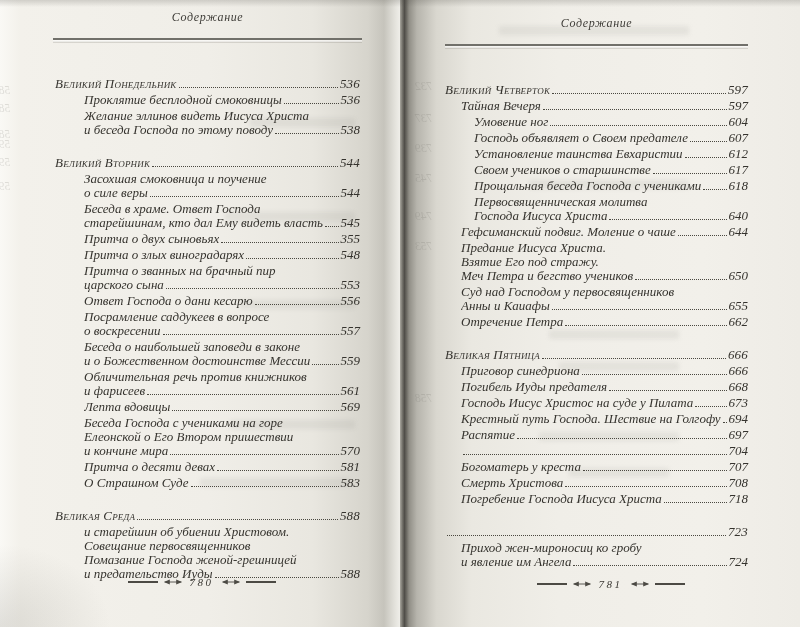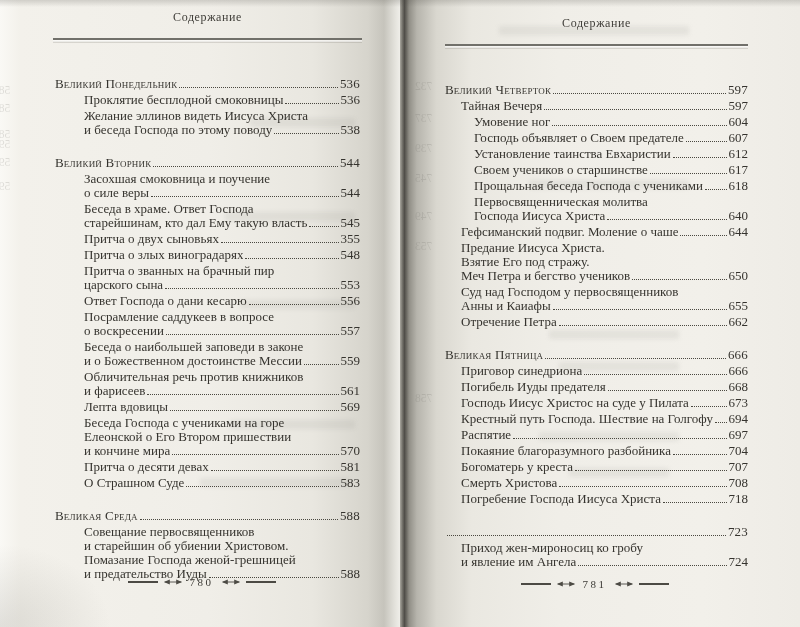--- a/index.html
+++ b/index.html
@@ -1,21 +1,21 @@
 <!DOCTYPE html>
 <html><head>
 <meta charset="utf-8">
 <style>
   html,body{margin:0;padding:0;}
   body{
     width:800px;height:627px;overflow:hidden;
     font-family:"Liberation Serif","DejaVu Serif",serif;
     background:#9a978f;
   }
-  .book{position:relative;width:800px;height:542px;}
+  .book{position:relative;width:800px;height:542px;font-style:italic;}
   .book::before{
     content:"";position:absolute;left:0;top:0;right:0;height:7px;z-index:5;
     background:linear-gradient(180deg,rgba(70,68,62,.20),rgba(70,68,62,0));
     pointer-events:none;
   }
   .page{position:absolute;top:0;height:627px;overflow:hidden;}
   .pageL{
     left:0;width:400px;
     background:linear-gradient(90deg,#faf9f5 0%,#f3f1eb 5%,#f0eee8 52%,#e9e7e0 78%,#d6d4cc 92%,#c6c4bc 96%,#e6e5df 99%,#efeee9 100%);
   }
@@ -63,21 +63,21 @@
     flex:1 1 4px;min-width:4px;height:0;
     border-bottom:1.5px dotted #4a4840;
     transform:translateY(-3px);margin:0 2px 0 2px;
   }
   .enum{flex:0 0 auto;}
   .footer{
     position:absolute;z-index:2;display:flex;align-items:center;justify-content:center;
     gap:5px;color:#3c3a35;
   }
   .pageL .footer{left:55px;width:305px;bottom:39px;transform:translateX(-6px);}
-  .pageR .footer{left:24px;width:303px;bottom:37px;transform:translateX(10px);}
+  .pageR .footer{left:40px;width:303px;bottom:37px;transform:translateX(10px);}
   .fnum{font-size:11px;letter-spacing:2.5px;margin:0 2px;}
   .fline{width:30px;height:1.4px;background:#4c4a44;}
   .orn{display:block;}
   .ghost-num{
     position:absolute;z-index:1;font-size:11.5px;color:#6b6963;
     transform:scaleX(-1);filter:blur(.7px);opacity:.18;
   }
   .ghost-bar{
     position:absolute;z-index:1;filter:blur(2px);
     background:rgba(140,138,128,.13);border-radius:2px;
@@ -125,21 +125,21 @@
           <div class="eline">Засохшая смоковница и поучение</div>
           <div class="eline last">
             <span class="etext">о силе веры</span>
             <span class="leader"></span>
             <span class="enum">544</span>
           </div>
         </div>
         <div class="entry lv1">
           <div class="eline">Беседа в храме. Ответ Господа</div>
           <div class="eline last">
-            <span class="etext">старейшинам, кто дал Ему такую власть</span>
+            <span class="etext">старейшинам, кто дал Ему видеть власть</span>
             <span class="leader"></span>
             <span class="enum">545</span>
           </div>
         </div>
         <div class="entry lv1">
           <div class="eline last">
             <span class="etext">Притча о двух сыновьях</span>
             <span class="leader"></span>
             <span class="enum">355</span>
           </div>
@@ -221,22 +221,22 @@
           </div>
         </div>
         <div class="entry lv0 heading">
           <div class="eline last">
             <span class="etext">Великая Среда</span>
             <span class="leader"></span>
             <span class="enum">588</span>
           </div>
         </div>
         <div class="entry lv1">
+          <div class="eline">и старейшин об убиении Христовом.</div>
           <div class="eline">Совещание первосвященников</div>
-          <div class="eline">и старейшин об убиении Христовом.</div>
           <div class="eline">Помазание Господа женой-грешницей</div>
           <div class="eline last">
             <span class="etext">и предательство Иуды</span>
             <span class="leader"></span>
             <span class="enum">588</span>
           </div>
         </div>
       </div>
     <div class="footer">
       <span class="fline"></span>
@@ -397,21 +397,20 @@
         </div>
         <div class="entry lv1">
           <div class="eline last">
             <span class="etext">Распятие</span>
             <span class="leader"></span>
             <span class="enum">697</span>
           </div>
         </div>
         <div class="entry lv1">
           <div class="eline last">
-            <span class="etext">Покаяние благоразумного разбойника</span>
             <span class="leader"></span>
             <span class="enum">704</span>
           </div>
         </div>
         <div class="entry lv1">
           <div class="eline last">
             <span class="etext">Богоматерь у креста</span>
             <span class="leader"></span>
             <span class="enum">707</span>
           </div>

